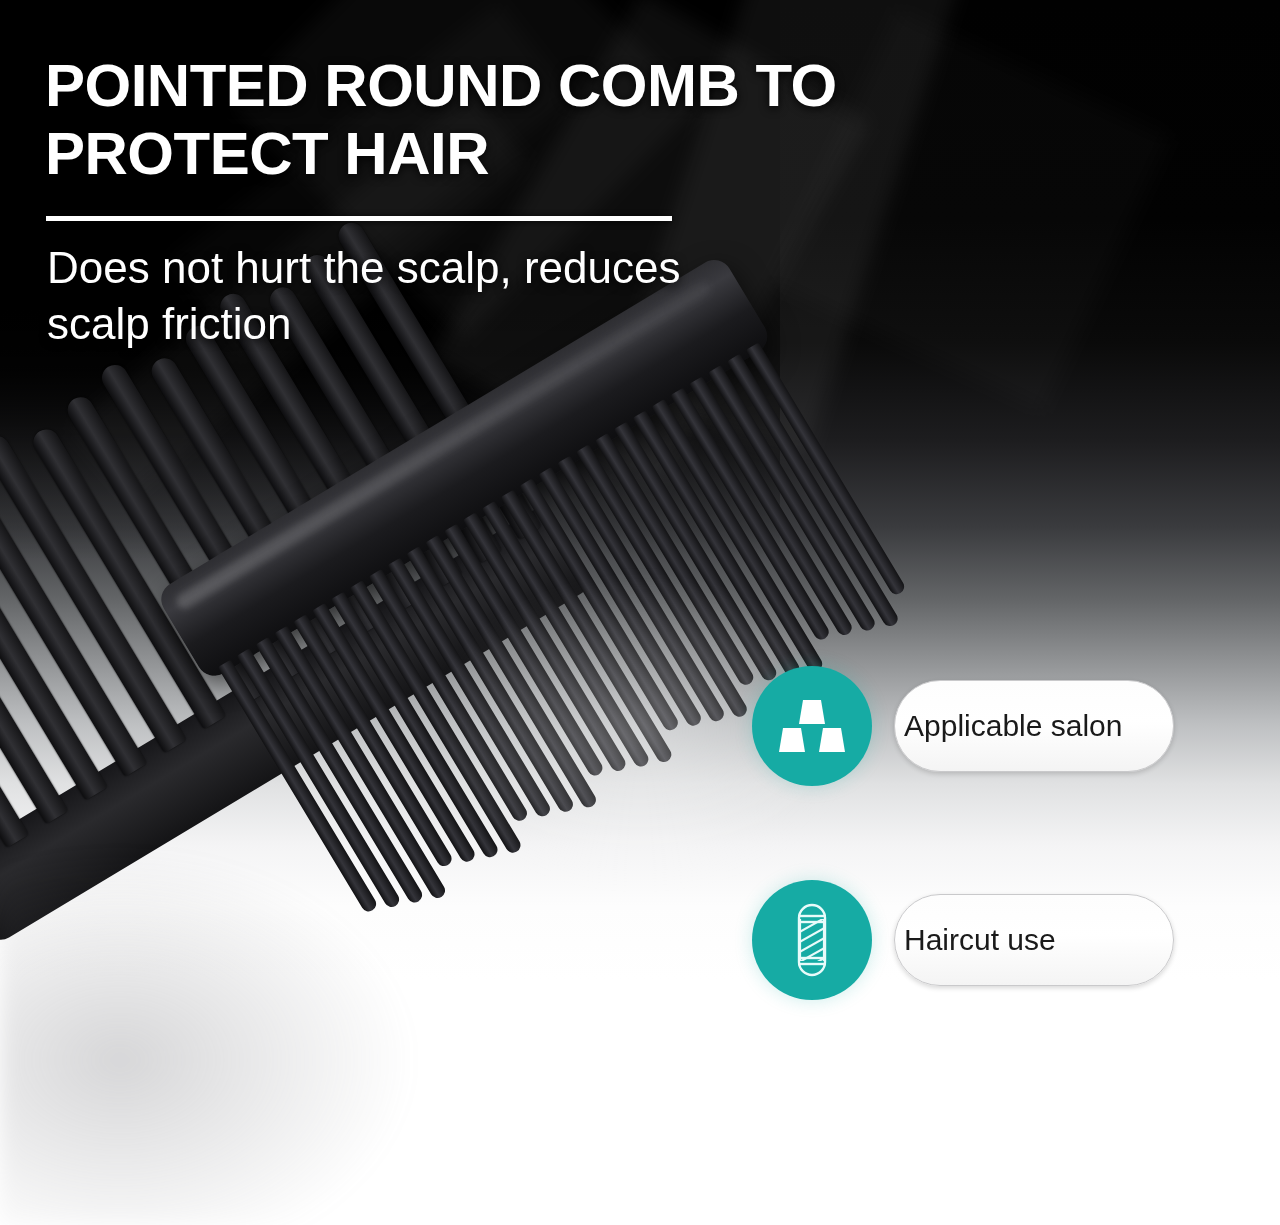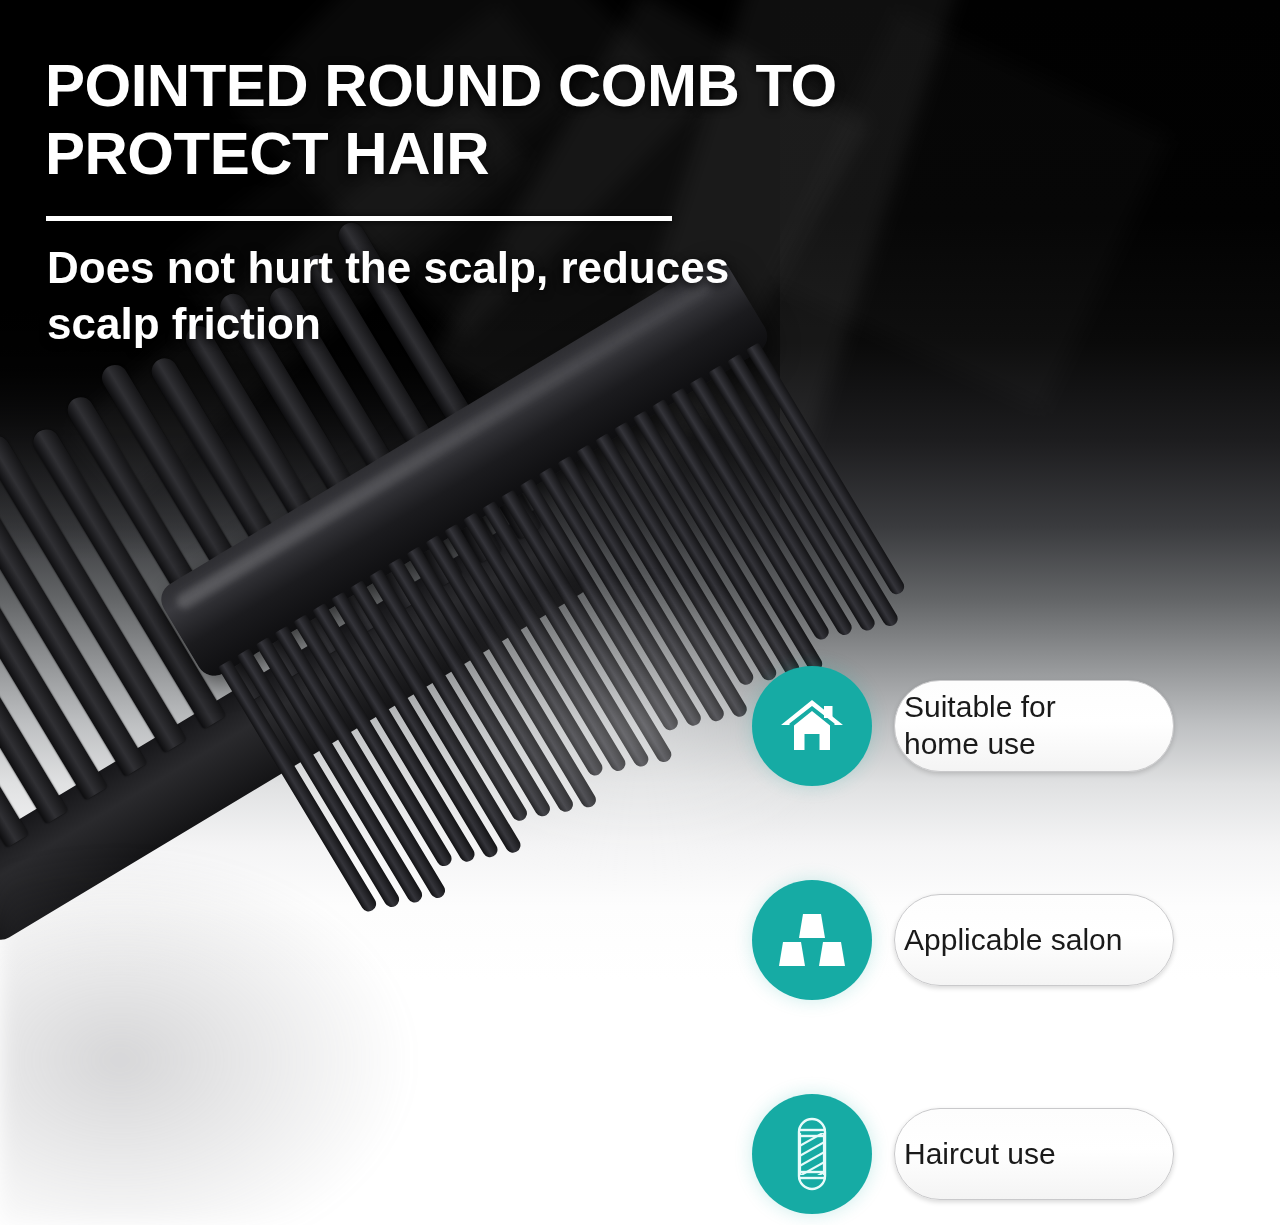--- a/index.html
+++ b/index.html
@@ -163,21 +163,21 @@
     box-shadow: 0 1px 6px rgba(0,0,0,0.8);
   }
   .subhead {
     position: absolute;
     left: 47px;
     top: 240px;
     width: 700px;
     color: #ffffff;
     font-size: 44px;
     line-height: 1.28;
-    font-weight: 700;
+    font-weight: 400;
     text-shadow: 0 2px 10px rgba(0,0,0,0.9);
   }
 
   
   .features {
     position: absolute;
     left: 752px;
     top: 666px;
   }
   .feature {
@@ -303,32 +303,20 @@
   </div>
   <div class="photo-soft"></div>
 
   <div class="headline">Pointed round comb to protect hair</div>
   <div class="rule"></div>
   <div class="subhead">Does not hurt the scalp,
 reduces scalp friction</div>
 
   <div class="features">
 
-    <div class="feature">
-      <div class="pill"></div>
-      <div class="pill-label">Suitable for
-home use</div>
-      <div class="icon-circle">
-        <svg width="66" height="60" viewBox="0 0 66 60" aria-hidden="true">
-          <path d="M33 4 L64 29 L55.5 29 L55.5 27.5 L33 10 L10.5 27.5 L10.5 29 L2 29 Z" fill="#ffffff"></path>
-          <rect x="45" y="10" width="8.5" height="12" fill="#ffffff"></rect>
-          <path d="M33 15 L51 29.5 L51 54 L40.5 54 L40.5 38 L25.5 38 L25.5 54 L15 54 L15 29.5 Z" fill="#ffffff"></path>
-        </svg>
-      </div>
-    </div>
 
     <div class="feature">
       <div class="pill"></div>
       <div class="pill-label">Applicable salon</div>
       <div class="icon-circle">
         <svg width="68" height="58" viewBox="0 0 68 58" aria-hidden="true">
           <path d="M25 3 L43 3 L47 27 L21 27 Z" fill="#ffffff"></path>
           <path d="M5 31 L23 31 L27 55 L1 55 Z" fill="#ffffff"></path>
           <path d="M45 31 L63 31 L67 55 L41 55 Z" fill="#ffffff"></path>
         </svg>

